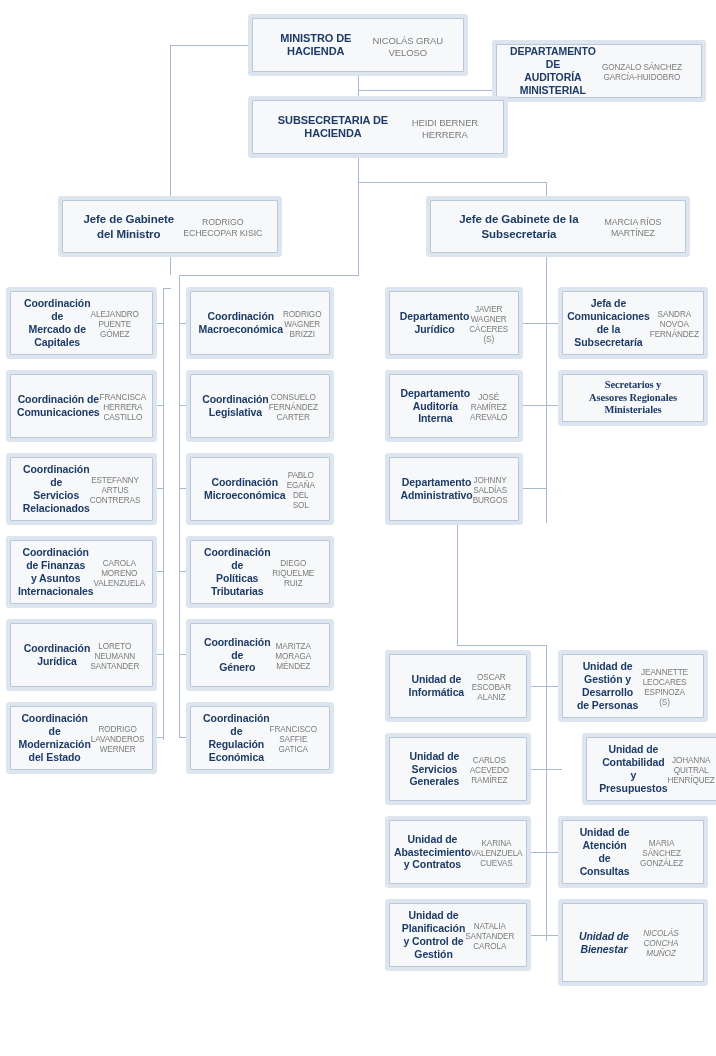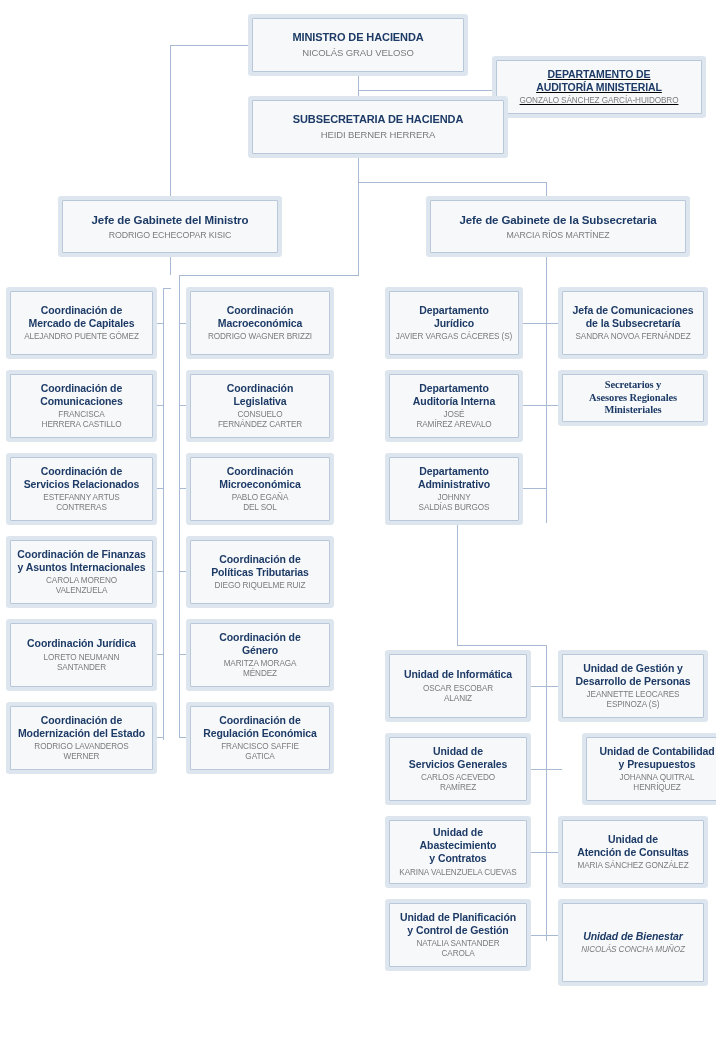--- a/index.html
+++ b/index.html
@@ -25,25 +25,25 @@
   .line.h { height: 1px; }
   .line.v { width: 1px; }
 
   
   .node {
     position: absolute;
     background: #f7f8fa;
     border: 1px solid #b9c7da;
     box-shadow: 0 0 0 4px #dde5ef;
     display: flex;
-    flex-direction: column;
+    flex-direction: row;
     align-items: center;
     justify-content: center;
     text-align: center;
-    padding: 4px 5px;
+    padding: 4px 13px;
     border-radius: 1px;
   }
   .node .title {
     color: #1d3b66;
     font-weight: bold;
     line-height: 1.22;
     letter-spacing: -0.1px;
   }
   .node .person {
     color: #7b7b7b;
@@ -120,21 +120,21 @@
   <div class="line h" style="left:546px; top:686px; width:16px;"></div>
   <div class="line h" style="left:546px; top:769px; width:16px;"></div>
   <div class="line h" style="left:546px; top:852px; width:16px;"></div>
   <div class="line h" style="left:546px; top:935px; width:16px;"></div>
 
   <div class="node caps t-12 p-10" style="left:252px; top:18px; width:212px; height:54px;">
     <div class="title">MINISTRO DE HACIENDA</div>
     <div class="person">NICOLÁS GRAU VELOSO</div>
   </div>
 
-  <div class="node t-11 p-8" style="left:496px; top:60px; width:206px; height:54px;text-decoration:underline;">
+  <div class="node t-11 p-8" style="left:496px; top:44px; width:206px; height:54px;">
     <div class="title" style="text-transform:uppercase;">
       <div>DEPARTAMENTO DE</div>
       <div>AUDITORÍA MINISTERIAL</div>
     </div>
     <div class="person" style="text-transform:uppercase;">GONZALO SÁNCHEZ GARCÍA-HUIDOBRO</div>
   </div>
 
   <div class="node caps t-12 p-10" style="left:252px; top:100px; width:252px; height:54px;">
     <div class="title">SUBSECRETARIA DE HACIENDA</div>
     <div class="person">HEIDI BERNER HERRERA</div>
@@ -272,21 +272,21 @@
       </div>
     </div>
 
   <div id="depts">
       <div class="node t-11 p-8" style="left: 389px; width: 130px; top: 291px; height: 64px;">
         <div class="title">
           <div>Departamento</div>
           <div>Jurídico</div>
         </div>
         <div class="person">
-          <div>JAVIER VARGAS CÁCERES (S)</div>
+          <div>JAVIER WAGNER CÁCERES (S)</div>
         </div>
       </div>
       <div class="node t-11 p-8" style="left: 389px; width: 130px; top: 374px; height: 64px;">
         <div class="title">
           <div>Departamento</div>
           <div>Auditoría Interna</div>
         </div>
         <div class="person">
           <div>JOSÉ</div>
           <div>RAMÍREZ AREVALO</div>

